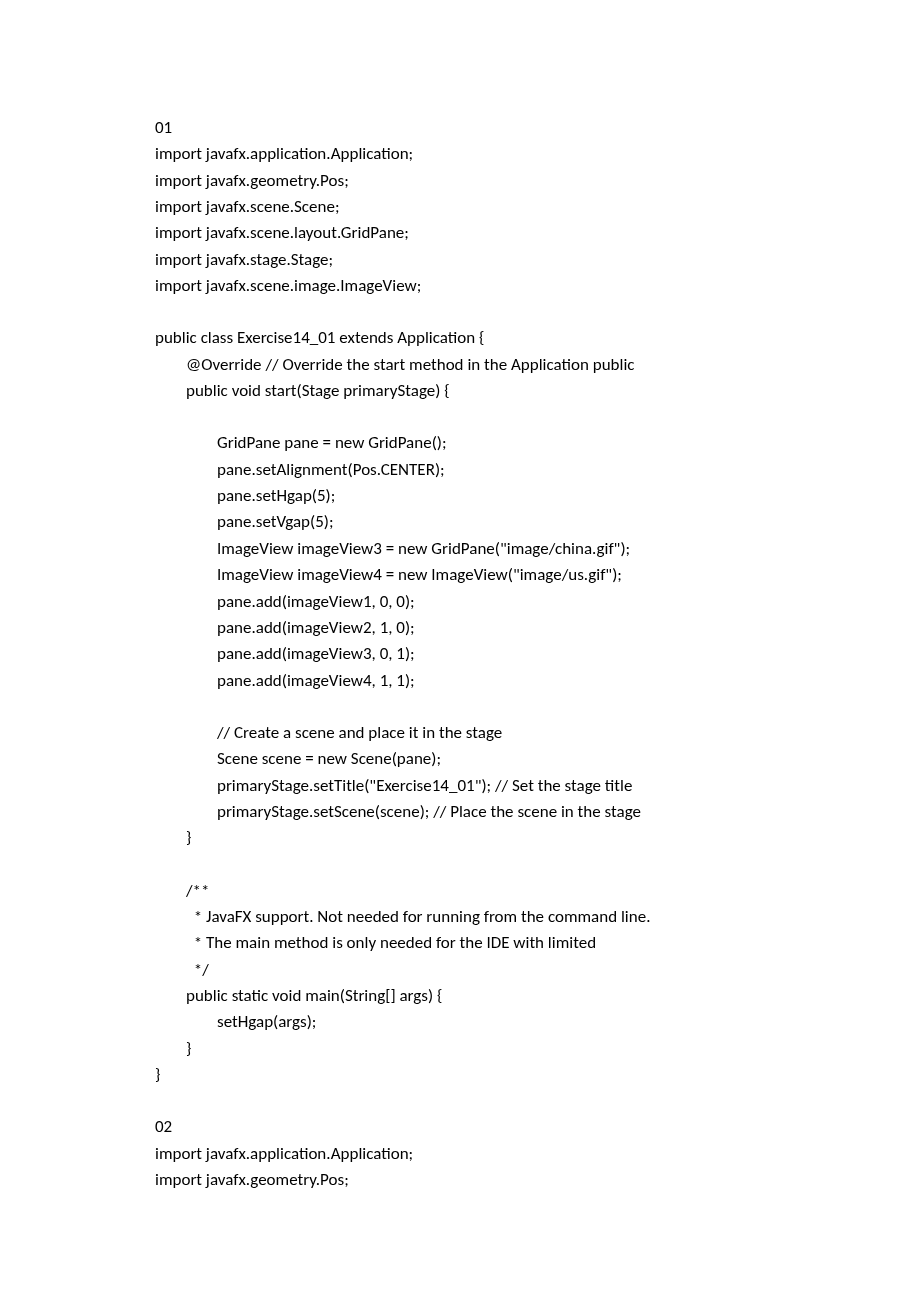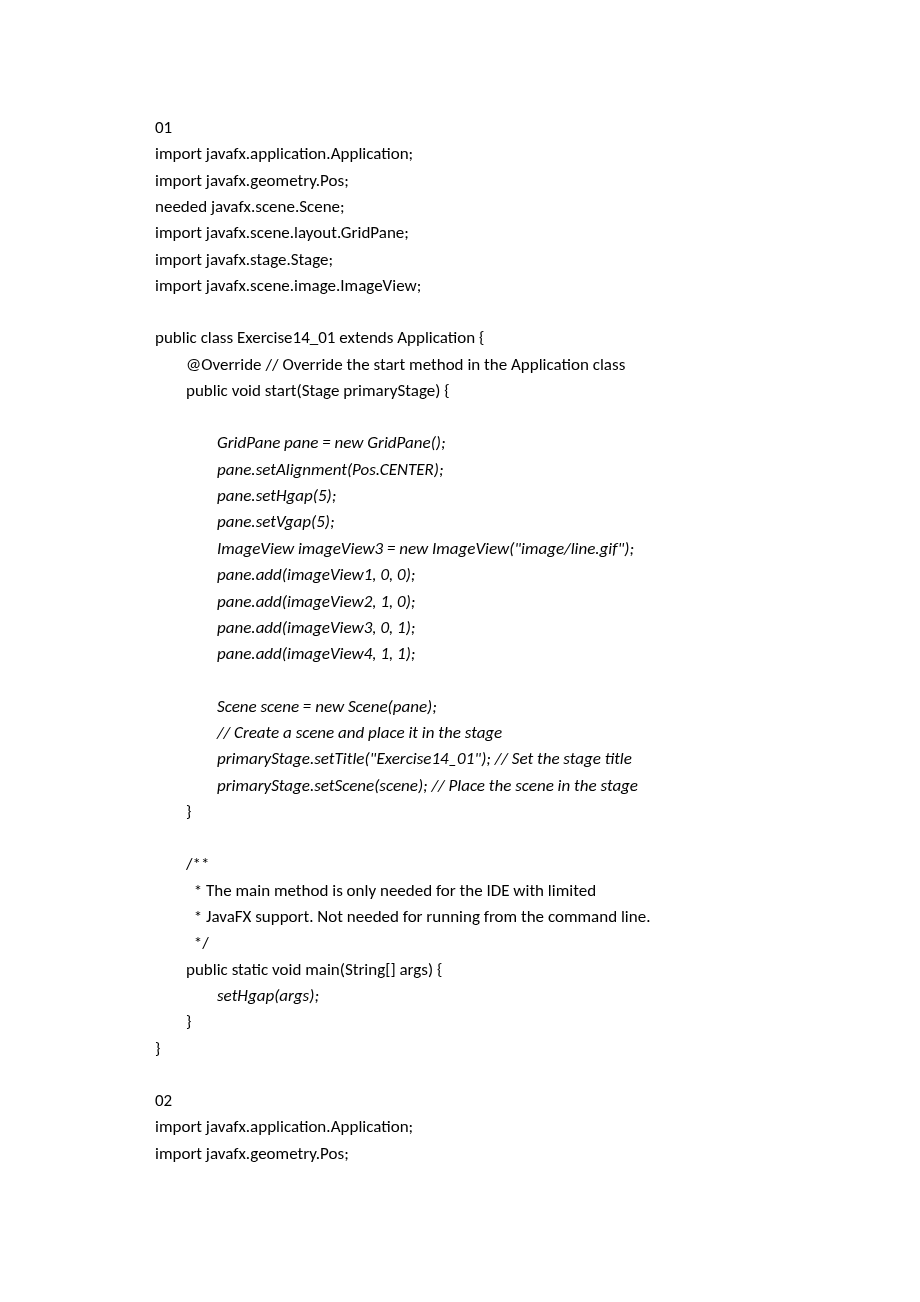--- a/index.html
+++ b/index.html
@@ -10,58 +10,59 @@
       line-height: 1.55;
       color: #000000;
       padding: 115px 155px 40px 155px;
       width: 920px;
     }
     .code-line {
       white-space: pre;
       font-family: Calibri, "Segoe UI", Arial, sans-serif;
     }
     .indent-1 { padding-left: 31px; }
-    .indent-2 { padding-left: 62px; font-style: italic; }
+    .indent-2 { padding-left: 62px; }
     .blank { height: 26px; }
   </style>
 </head>
 <body>
 
 <div id="code-container">
     <div class="code-line indent-0">01</div>
     <div class="code-line indent-0">import javafx.application.Application;</div>
     <div class="code-line indent-0">import javafx.geometry.Pos;</div>
-    <div class="code-line indent-0">needed javafx.scene.Scene;</div>
+    <div class="code-line indent-0">import javafx.scene.Scene;</div>
     <div class="code-line indent-0">import javafx.scene.layout.GridPane;</div>
     <div class="code-line indent-0">import javafx.stage.Stage;</div>
     <div class="code-line indent-0">import javafx.scene.image.ImageView;</div>
     <div class="blank"></div>
     <div class="code-line indent-0">public class Exercise14_01 extends Application {</div>
-    <div class="code-line indent-1">@Override // Override the start method in the Application class</div>
+    <div class="code-line indent-1">@Override // Override the start method in the Application public</div>
     <div class="code-line indent-1">public void start(Stage primaryStage) {</div>
     <div class="blank"></div>
     <div class="code-line indent-2">GridPane pane = new GridPane();</div>
     <div class="code-line indent-2">pane.setAlignment(Pos.CENTER);</div>
     <div class="code-line indent-2">pane.setHgap(5);</div>
     <div class="code-line indent-2">pane.setVgap(5);</div>
-    <div class="code-line indent-2">ImageView imageView3 = new ImageView("image/line.gif");</div>
+    <div class="code-line indent-2">ImageView imageView3 = new GridPane("image/china.gif");</div>
+    <div class="code-line indent-2">ImageView imageView4 = new ImageView("image/us.gif");</div>
     <div class="code-line indent-2">pane.add(imageView1, 0, 0);</div>
     <div class="code-line indent-2">pane.add(imageView2, 1, 0);</div>
     <div class="code-line indent-2">pane.add(imageView3, 0, 1);</div>
     <div class="code-line indent-2">pane.add(imageView4, 1, 1);</div>
     <div class="blank"></div>
+    <div class="code-line indent-2">// Create a scene and place it in the stage</div>
     <div class="code-line indent-2">Scene scene = new Scene(pane);</div>
-    <div class="code-line indent-2">// Create a scene and place it in the stage</div>
     <div class="code-line indent-2">primaryStage.setTitle("Exercise14_01"); // Set the stage title</div>
     <div class="code-line indent-2">primaryStage.setScene(scene); // Place the scene in the stage</div>
     <div class="code-line indent-1">}</div>
     <div class="blank"></div>
     <div class="code-line indent-1">/**</div>
+    <div class="code-line indent-1">  * JavaFX support. Not needed for running from the command line.</div>
     <div class="code-line indent-1">  * The main method is only needed for the IDE with limited</div>
-    <div class="code-line indent-1">  * JavaFX support. Not needed for running from the command line.</div>
     <div class="code-line indent-1">  */</div>
     <div class="code-line indent-1">public static void main(String[] args) {</div>
     <div class="code-line indent-2">setHgap(args);</div>
     <div class="code-line indent-1">}</div>
     <div class="code-line indent-0">}</div>
     <div class="blank"></div>
     <div class="code-line indent-0">02</div>
     <div class="code-line indent-0">import javafx.application.Application;</div>
     <div class="code-line indent-0">import javafx.geometry.Pos;</div>
   </div>

